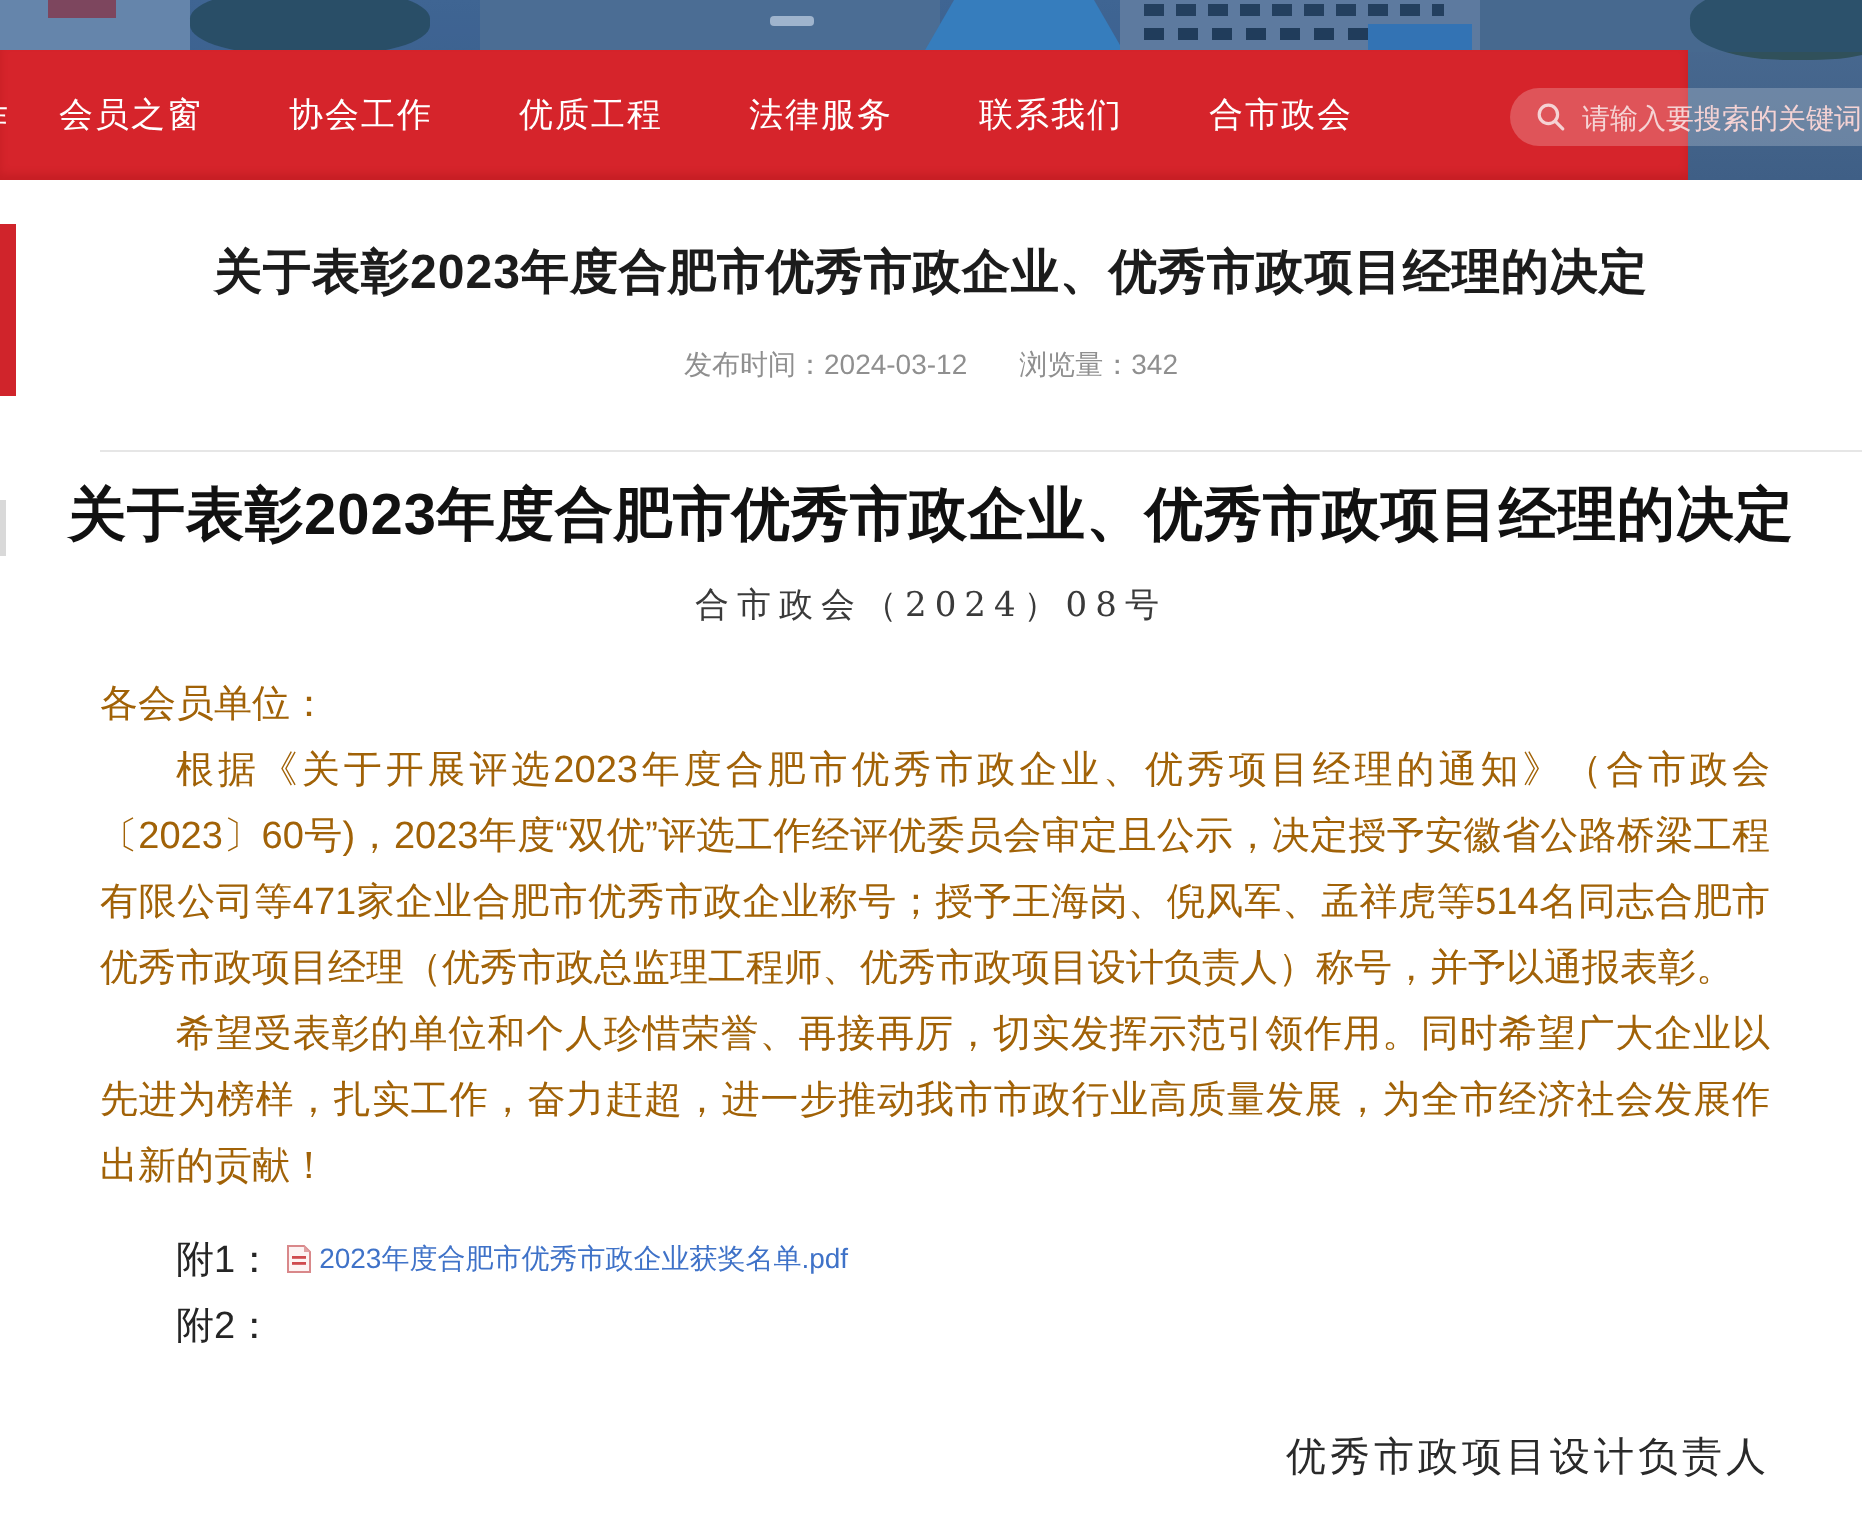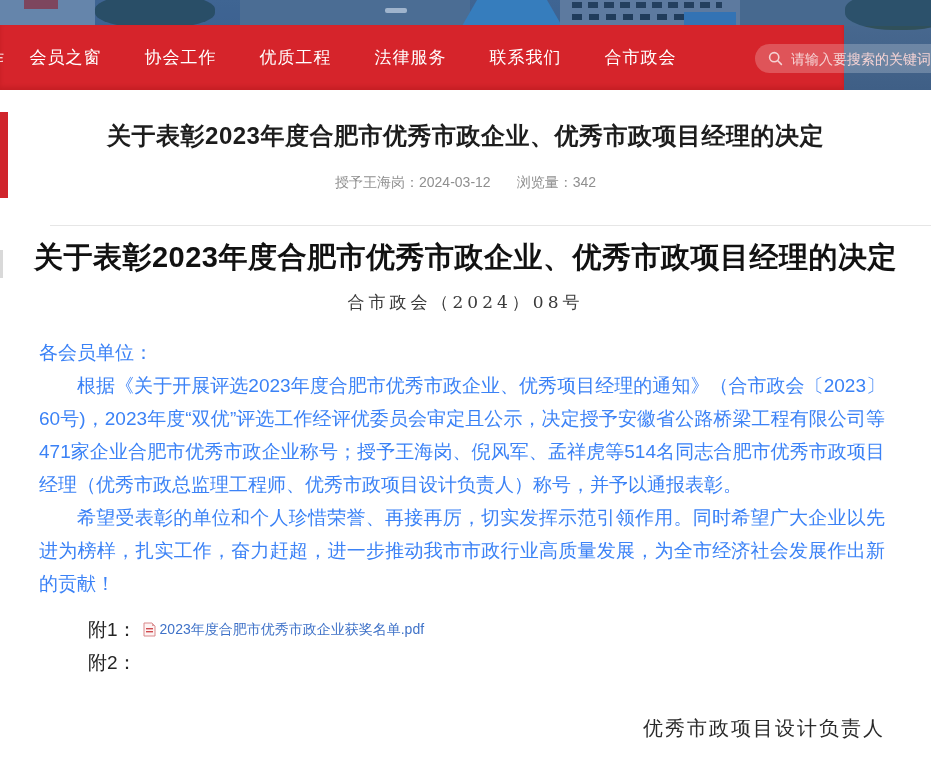--- a/index.html
+++ b/index.html
@@ -53,22 +53,22 @@
 
   
   .red-accent { position:absolute; left:0; top:112px; width:8px; height:86px; background:#d0242b; }
   .edge-fragment { position:absolute; left:0; top:250px; width:3px; height:28px; background:#d9d9d9; }
 
   
   .doc { position:absolute; left:0; top:238px; width:931px; }
   .doc-title { text-align:center; font-size:29px; font-weight:bold; color:#111; letter-spacing:0.5px; }
   .doc-number { text-align:center; margin-top:13px; font-size:17px; color:#3a3a3a;
     font-family:"DejaVu Serif","Liberation Serif",serif; letter-spacing:4px; }
-  .doc-body { margin-top:22px; padding:0 46px 0 39px; font-size:19px; line-height:33px;
-    color:#3b82f6; text-align:justify; }
+  .doc-body { margin-top:22px; padding:0 46px 0 50px; font-size:19px; line-height:33px;
+    color:#a16207; text-align:justify; }
   .doc-body p.indent { text-indent:2em; }
 
   .attachments { padding:13px 22px 0 88px; }
   .attach-row { display:flex; align-items:center; height:33px; }
   .attach-label { font-size:19px; color:#252525; flex:0 0 auto; }
   .attach-link { display:flex; align-items:center; margin-left:6px; cursor:pointer; text-decoration:none;justify-content:center; }
   .pdf-icon { margin-right:4px; }
   .attach-file { font-size:14px; color:#3f72c8; }
 
   .doc-date { margin-top:36px; padding-right:46px; text-align:right; font-size:20px;
@@ -112,21 +112,21 @@
         <circle cx="6.2" cy="6.2" r="4.6" fill="none" stroke="#f5d3d4" stroke-width="1.6"></circle>
         <line x1="9.8" y1="9.8" x2="13.4" y2="13.4" stroke="#f5d3d4" stroke-width="1.6" stroke-linecap="round"></line>
       </svg>
       <input class="search-input" type="text" placeholder="请输入要搜索的关键词" style="">
     </div>
   </div>
 
   <div class="article-header">
     <div class="page-title">关于表彰2023年度合肥市优秀市政企业、优秀市政项目经理的决定</div>
     <div class="meta">
-      <span>授予王海岗：</span><span>2024-03-12</span><span class="sep"></span><span>浏览量：</span><span>342</span>
+      <span>发布时间：</span><span>2024-03-12</span><span class="sep"></span><span>浏览量：</span><span>342</span>
     </div>
   </div>
 
   <div class="divider"></div>
   <div class="red-accent"></div>
   <div class="edge-fragment"></div>
 
   <div class="doc">
     <div class="doc-title">关于表彰2023年度合肥市优秀市政企业、优秀市政项目经理的决定</div>
     <div class="doc-number">合市政会（2024）08号</div>

